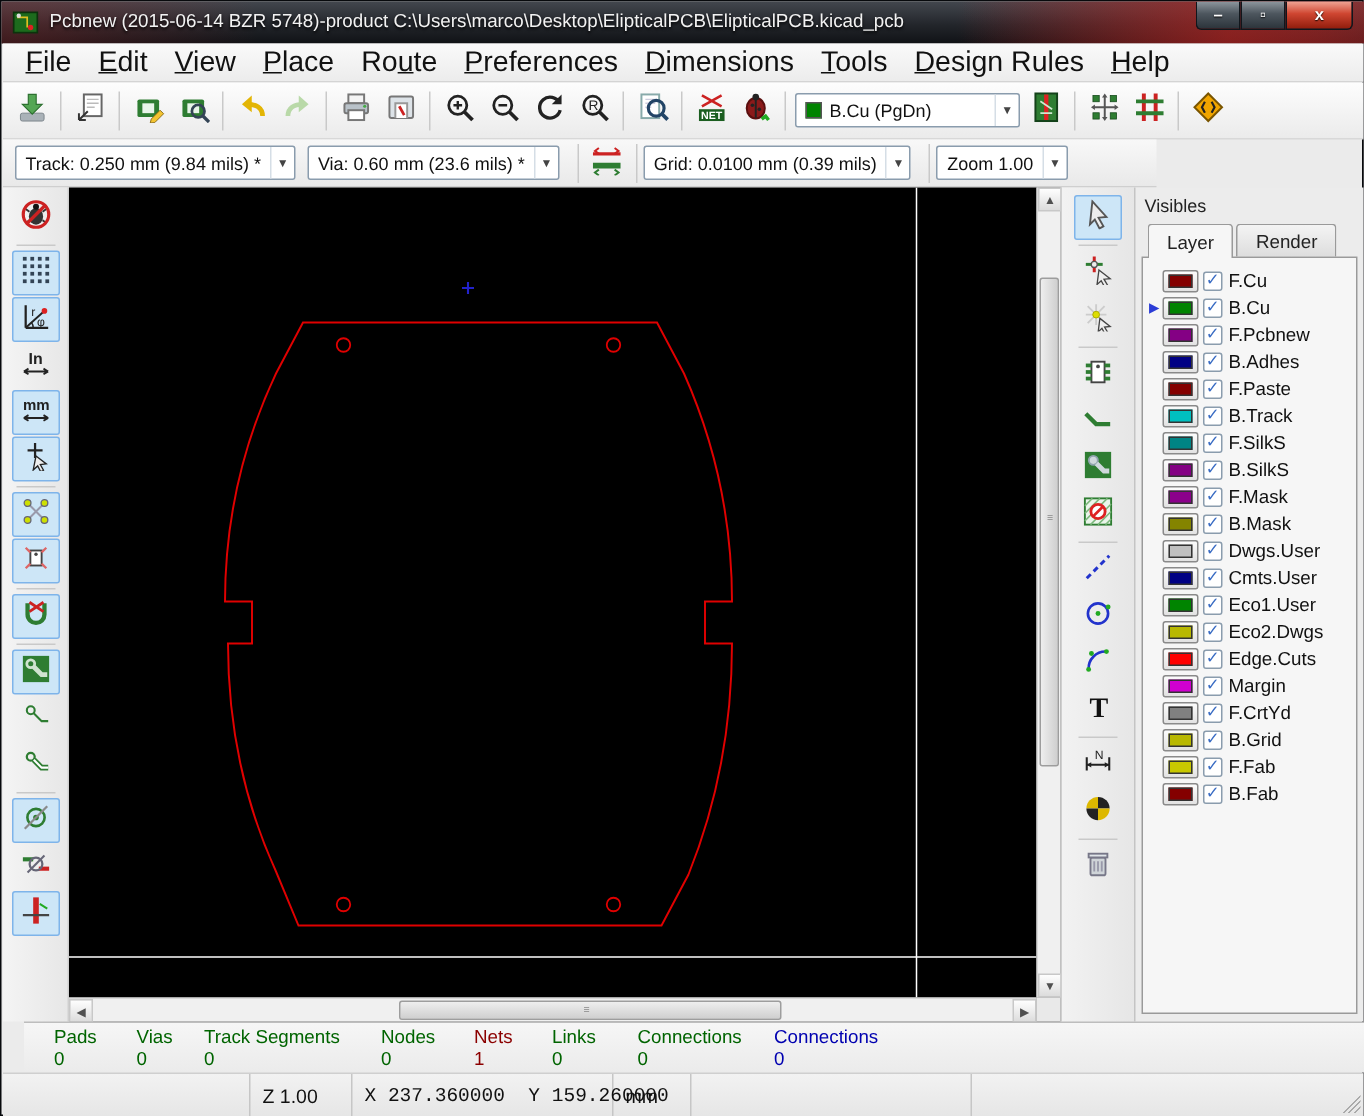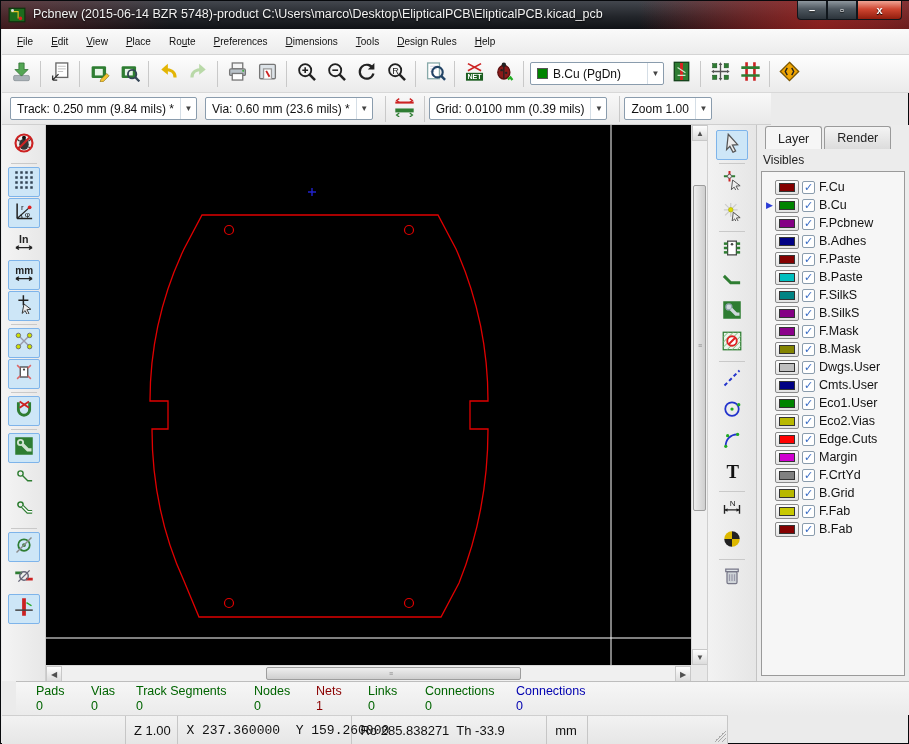--- a/index.html
+++ b/index.html
@@ -24,21 +24,21 @@
     display:flex; align-items:center; justify-content:center; font-size:11px;
     font-weight:bold; text-shadow:0 1px 1px #000; }
   .win-btn.first { border-radius:0 0 0 4px; }
   .win-btn.close { width:45px; border-radius:0 0 4px 0;
     background:linear-gradient(#f0a494,#cf4631 45%,#911d0d); }
 
   
   #menubar { position:absolute; left:1px; top:28px; width:907px; height:26px;
     background:linear-gradient(#fafafa,#ececec); border-bottom:1px solid #d4d4d4;
     display:flex; align-items:center; padding-left:6px; }
-  .menu-item { font-size:10px; color:#111; padding:3px 9px; white-space:nowrap; }
+  .menu-item { font-size:19px; color:#111; padding:3px 9px; white-space:nowrap; }
   .menu-item u { text-decoration:underline; }
 
   
   #toolbar-main { position:absolute; left:1px; top:54px; width:907px; height:38px;
     background:linear-gradient(#fdfdfd,#ebebeb); border-bottom:1px solid #d8d8d8;
     display:flex; align-items:center; padding-left:4px; }
   #toolbar-aux { position:absolute; left:1px; top:92px; width:769px; height:32px;
     background:linear-gradient(#f8f8f8,#e9e9e9); border-bottom:1px solid #cfcfcf;
     display:flex; align-items:center; padding-left:8px; }
   .tb-btn { width:30px; height:30px; display:flex; align-items:center; justify-content:center;
@@ -103,21 +103,21 @@
     font-size:11px; line-height:11px; color:#3a6cc4; text-align:center; margin-right:4px; }
   .layer-label { font-size:12.5px; color:#111; }
 
   
   #counters { position:absolute; left:15px; top:680px; width:907px; height:34px;
     background:linear-gradient(#f6f6f6,#ebebeb); border-top:1px solid #bdbdbd; }
   .counter { position:absolute; font-size:12.5px; white-space:nowrap; }
   .counter .c-label { position:absolute; top:2px; left:0; }
   .counter .c-value { position:absolute; top:17px; left:0; }
 
-  #statusbar { position:absolute; left:1px; top:714px; width:726px; height:29px;
+  #statusbar { position:absolute; left:1px; top:714px; width:907px; height:29px;
     background:linear-gradient(#f2f2f2,#e6e6e6); border-top:1px solid #cfcfcf; display:flex; }
   .status-cell { border-right:1px solid #c6c6c6; font-size:13px; color:#111; white-space:pre;
     display:flex; align-items:center; padding-left:8px; height:100%; }
   #resize-grip { position:absolute; right:2px; bottom:2px; width:12px; height:12px;
     background:
      linear-gradient(135deg, transparent 50%, #aaa 50%, #aaa 55%, transparent 55%,
        transparent 65%, #aaa 65%, #aaa 70%, transparent 70%,
        transparent 80%, #aaa 80%, #aaa 85%, transparent 85%); }
 </style>
 </head>
@@ -264,21 +264,21 @@
         <span><svg viewBox="0 0 16 16">
             <ellipse cx="7.5" cy="8.5" rx="4.6" ry="5.2" fill="#8b1a1a" stroke="#5a0f0f"></ellipse>
             <circle cx="7.5" cy="2.8" r="1.7" fill="#222"></circle>
             <path d="M7.5 3.8v9.5" stroke="#222"></path>
             <circle cx="5.8" cy="7" r=".9" fill="#222"></circle>
             <circle cx="9.3" cy="9" r=".9" fill="#222"></circle>
             <path d="M10.5 14l2-1.5 1.5 2" fill="none" stroke="#2a2" stroke-width="1.8"></path>
           </svg></span>
       </div>
       <div class="tb-sep"></div>
-      <div class="dropdown" style="width: 134px; margin: 0px 2px;"><span class="swatch" style="background: rgb(0, 132, 0);"></span><span style="flex: 1 1 0%;">B.Cu (PgDn)</span><span class="dd-arrow">▼</span></div>
+      <div class="dropdown" style="width: 150px; margin: 0px 2px;"><span class="swatch" style="background: rgb(0, 132, 0);"></span><span style="flex: 1 1 0%;">B.Cu (PgDn)</span><span class="dd-arrow">▼</span></div>
       <div class="tb-btn">
         <span><svg viewBox="0 0 16 16">
             <rect x="2.5" y="1" width="11" height="14" fill="#2e7d32" stroke="#14421a"></rect>
             <path d="M8 1.5v13" stroke="#d22" stroke-width="2.2"></path>
             <path d="M5 5l6 4M5 11h6" stroke="#cfe8cf" stroke-width=".9"></path>
           </svg></span>
       </div>
       <div class="tb-sep"></div>
       <div class="tb-btn">
         <span><svg viewBox="0 0 16 16">
@@ -607,25 +607,25 @@
       <div class="side-btn">
         <span><svg viewBox="0 0 16 16">
             <rect x="4" y="4.5" width="8" height="9.5" rx="1" fill="#cfd4d8" stroke="#778"></rect>
             <rect x="3" y="2.5" width="10" height="2" fill="#dfe4e8" stroke="#778"></rect>
             <path d="M6 6.5v5.5M8 6.5v5.5M10 6.5v5.5" stroke="#99a"></path>
           </svg></span>
       </div>
     </div>
 
   <div id="visibles">
+    <div id="visibles-title">Visibles</div>
     <div id="tabs">
       <div class="tab active">Layer</div>
       <div class="tab">Render</div>
     </div>
-    <div id="visibles-title">Visibles</div>
     <div id="layer-box">
         <div class="layer-row">
           <span class="cur-arrow"></span>
           <span class="layer-swatch-btn">
             <i style="background: rgb(132, 0, 0);"></i>
           </span>
           <span class="chk">✓</span>
           <span class="layer-label">F.Cu</span>
         </div>
         <div class="layer-row">
@@ -659,21 +659,21 @@
           </span>
           <span class="chk">✓</span>
           <span class="layer-label">F.Paste</span>
         </div>
         <div class="layer-row">
           <span class="cur-arrow"></span>
           <span class="layer-swatch-btn">
             <i style="background: rgb(0, 192, 192);"></i>
           </span>
           <span class="chk">✓</span>
-          <span class="layer-label">B.Paste</span>
+          <span class="layer-label">B.Track</span>
         </div>
         <div class="layer-row">
           <span class="cur-arrow"></span>
           <span class="layer-swatch-btn">
             <i style="background: rgb(0, 132, 132);"></i>
           </span>
           <span class="chk">✓</span>
           <span class="layer-label">F.SilkS</span>
         </div>
         <div class="layer-row">
@@ -723,21 +723,21 @@
           </span>
           <span class="chk">✓</span>
           <span class="layer-label">Eco1.User</span>
         </div>
         <div class="layer-row">
           <span class="cur-arrow"></span>
           <span class="layer-swatch-btn">
             <i style="background: rgb(184, 184, 0);"></i>
           </span>
           <span class="chk">✓</span>
-          <span class="layer-label">Eco2.Vias</span>
+          <span class="layer-label">Eco2.Dwgs</span>
         </div>
         <div class="layer-row">
           <span class="cur-arrow"></span>
           <span class="layer-swatch-btn">
             <i style="background: rgb(255, 0, 0);"></i>
           </span>
           <span class="chk">✓</span>
           <span class="layer-label">Edge.Cuts</span>
         </div>
         <div class="layer-row">
@@ -815,19 +815,18 @@
       <div class="counter" style="left: 500px; color: rgb(0, 0, 176);">
         <span class="c-label">Connections</span>
         <span class="c-value">0</span>
       </div>
     </div>
 
   <div id="statusbar">
     <div class="status-cell" style="width: 165px;"></div>
       <div class="status-cell" style="width: 68px;">Z 1.00</div>
       <div class="status-cell" style="width: 174px; font-family: Liberation Mono, monospace;">X 237.360000  Y 159.260000</div>
-      <div class="status-cell" style="width: 261px;">Ro 285.838271  Th -33.9</div>
       <div class="status-cell" style="width: 52px;">mm</div>
       <div class="status-cell" style="width: 187px;"></div>
       <div id="resize-grip"></div>
   </div>
 
 </div>
 
 </body></html>

